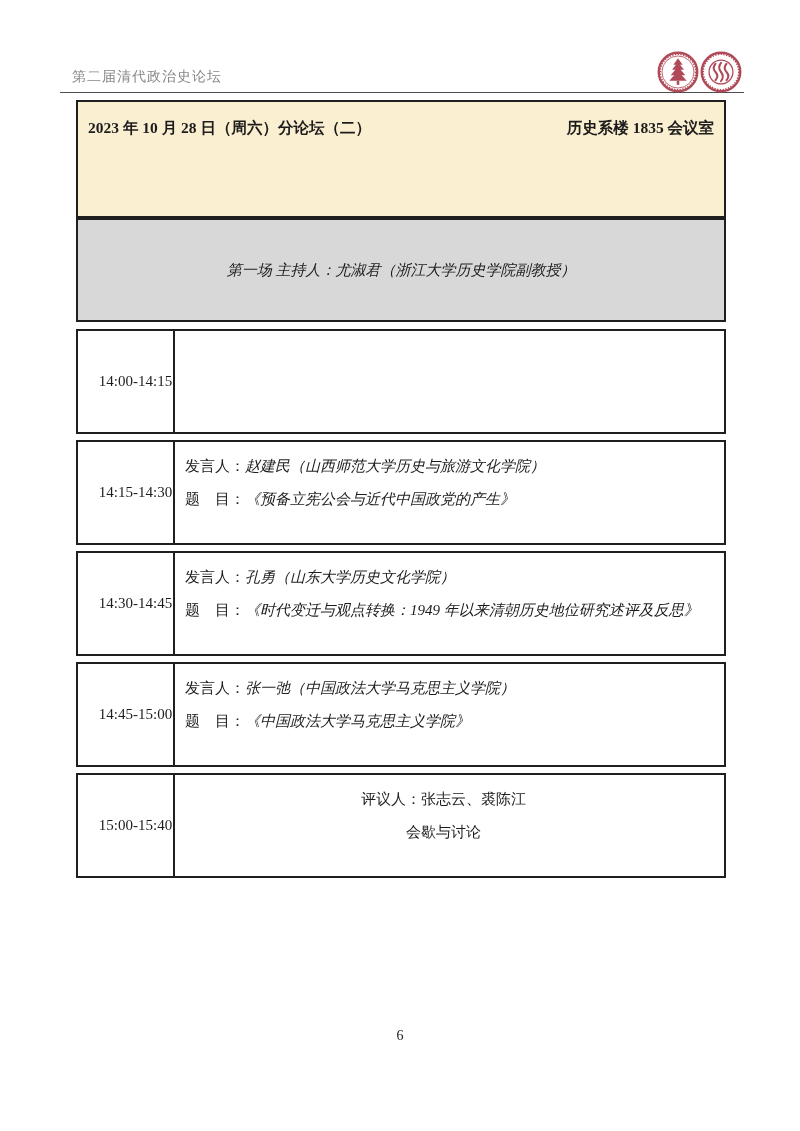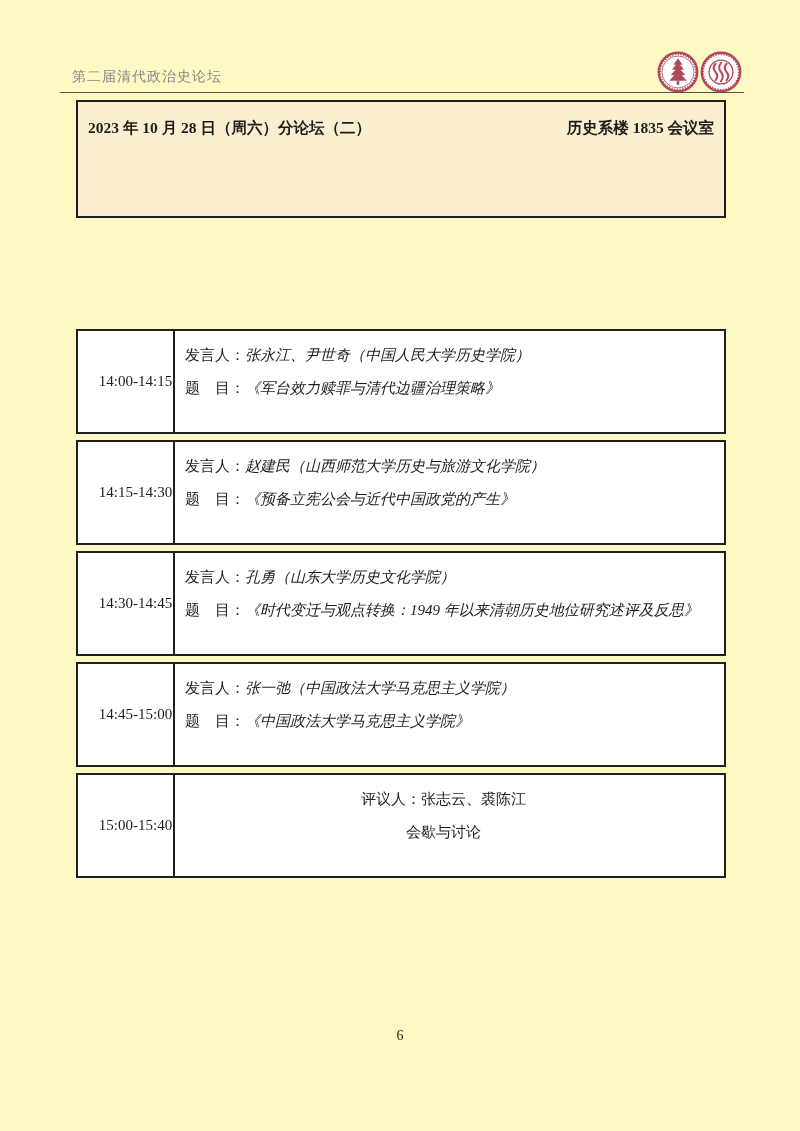--- a/index.html
+++ b/index.html
@@ -1,19 +1,19 @@
 <!DOCTYPE html>
 <html><head>
 <meta charset="utf-8">
 <style>
   html,body{margin:0;padding:0;background:#888;}
   .page{
     position:relative;
     width:800px;height:1131px;
-    background:#fef9c3;
+    background:#ffffff;
     margin:0 auto;
     font-family:"Liberation Serif","DejaVu Serif",serif;
     color:#1c1c1c;
     overflow:hidden;
   }
   
   .doc-header-title{
     position:absolute;left:72px;top:68px;
     font-size:14px;color:#85878a;letter-spacing:1px;
   }
@@ -88,27 +88,26 @@
       <path d="M24,14 q-4,5 0,10 q4,5 0,10" fill="none" stroke="#b04a58" stroke-width="2.2" stroke-linecap="round"></path>
       <path d="M30,15 q-4,4.5 0,9 q4,4.5 0,9" fill="none" stroke="#b04a58" stroke-width="2.2" stroke-linecap="round"></path>
     </svg>
   </div>
 
   <div class="tbl-cell session-head">
     <div>2023 年 10 月 28 日（周六）分论坛（二）</div>
     <div>历史系楼 1835 会议室</div>
   </div>
 
+  <div class="tbl-cell chair-band">
+    <div>第一场  主持人：尤淑君（浙江大学历史学院副教授）</div>
+  </div>
 
   <div class="tbl-cell row" style="top:329px">
     <div class="time-cell">14:00-14:15</div>
-    <div class="content-cell">
-      <div class="line"><span class="lbl">发言人：</span><span class="kai">张永江、尹世奇（中国人民大学历史学院）</span></div>
-      <div class="line"><span class="lbl">题　目：</span><span class="kai">《军台效力赎罪与清代边疆治理策略》</span></div>
-    </div>
   </div>
 
   <div class="tbl-cell row" style="top:440px">
     <div class="time-cell">14:15-14:30</div>
     <div class="content-cell">
       <div class="line"><span class="lbl">发言人：</span><span class="kai">赵建民（山西师范大学历史与旅游文化学院）</span></div>
       <div class="line"><span class="lbl">题　目：</span><span class="kai">《预备立宪公会与近代中国政党的产生》</span></div>
     </div>
   </div>
 

